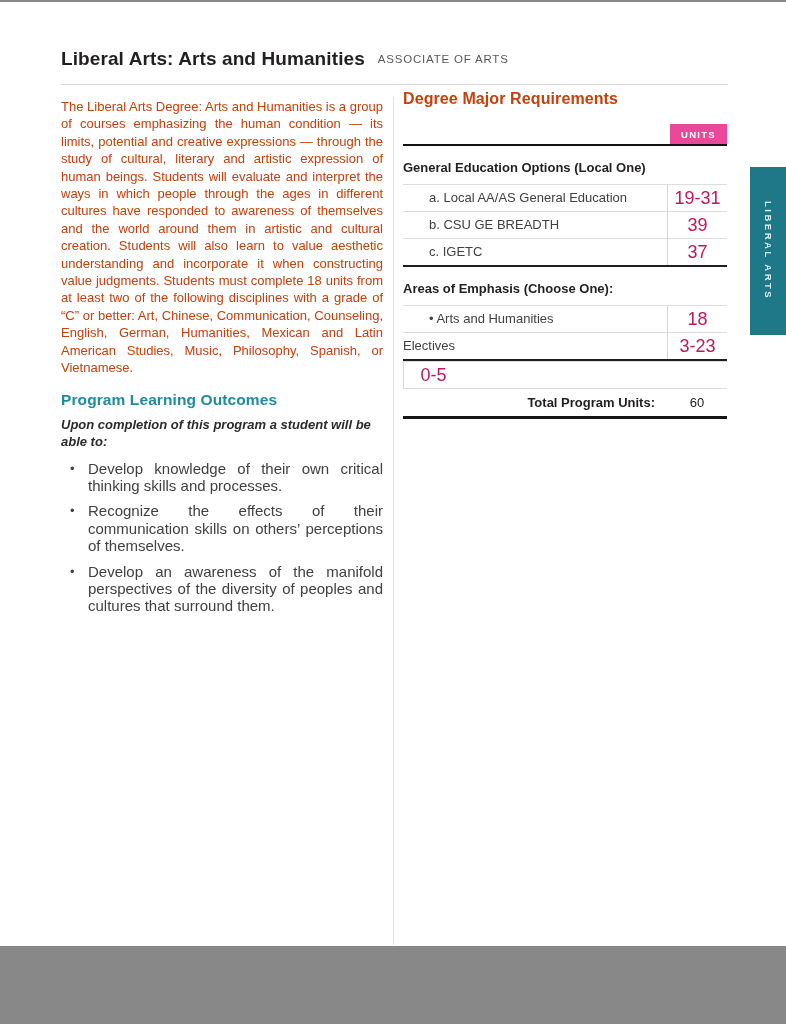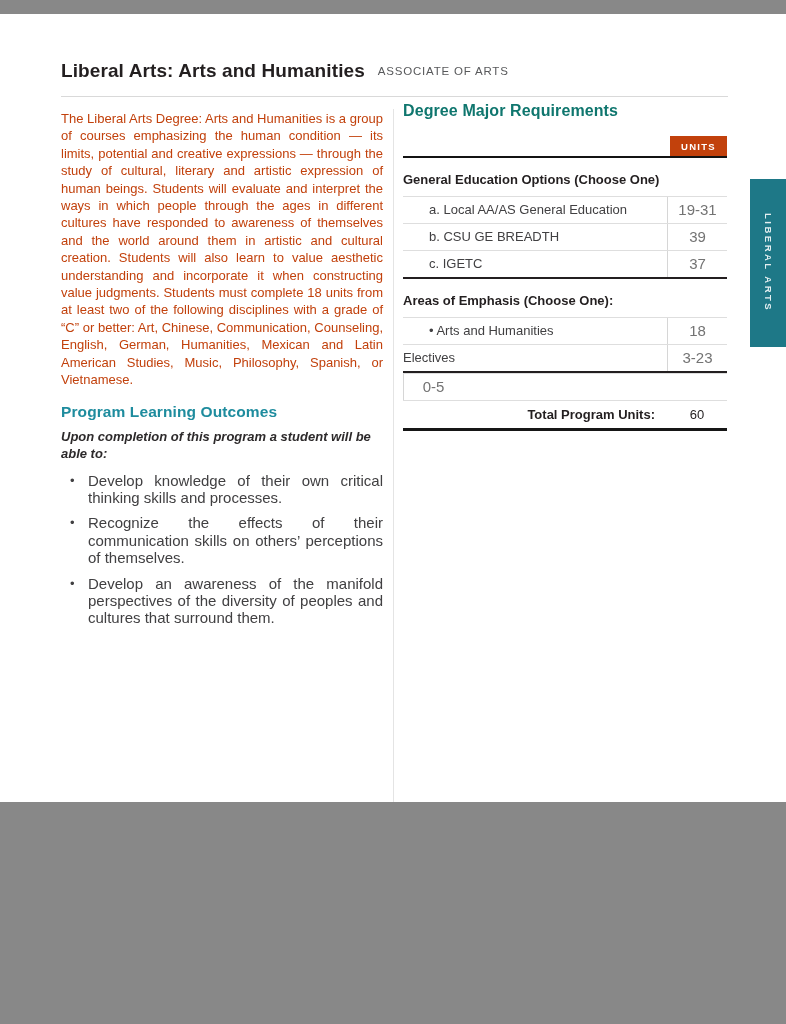--- a/index.html
+++ b/index.html
@@ -1,18 +1,18 @@
 <!DOCTYPE html>
 <html><head>
 <meta charset="utf-8">
 <style>
   html,body { margin:0; padding:0; background:#888; }
   * { box-sizing:border-box; }
   .page {
-    position:relative; width:786px; height:788px; margin:14px auto;
+    position:relative; width:786px; height:944px; margin:2px auto;
     background:#ffffff; overflow:hidden;
     font-family:"Liberation Sans", sans-serif; color:#414042;
   }
 
   
   .hdr { position:absolute; left:61px; top:46px; width:666px; white-space:nowrap; }
   .hdr h1 { display:inline; font-size:19px; font-weight:700; color:#231f20; letter-spacing:0.1px; margin:0; }
   .hdr .degree-type { display:inline-block; margin-left:13px; font-size:11.5px; color:#58595b; letter-spacing:0.8px; vertical-align:2px; }
   .title-rule { position:absolute; left:61px; top:82px; width:667px; height:1px; background:#d9d9d9; }
 
@@ -40,33 +40,33 @@
   .plo-intro {
     margin:7px 0 0 0; font-size:13px; line-height:17px; font-weight:700; font-style:italic; color:#2d2a2b;
   }
   .bullets { margin-top:10px; }
   .bullet-row { display:flex; margin-bottom:8px; }
   .bullet-dot { flex:none; width:27px; padding-left:9px; font-size:13px; line-height:17.4px; color:#414042; }
   .bullet-text { flex:1; font-size:15px; line-height:17.4px; text-align:justify; color:#414042; }
 
   
   .col-right { position:absolute; left:403px; top:88px; width:324px; }
-  .req-heading { margin:0; font-size:16px; font-weight:700; color:#0f766e; letter-spacing:0.1px; }
+  .req-heading { margin:0; font-size:16px; font-weight:700; color:#c2410c; letter-spacing:0.1px; }
   .units-bar { margin-top:16px; border-bottom:2px solid #131313; display:flex; justify-content:flex-end; }
   .units-box {
-    display:inline-block; background:#c2410c; color:#ffffff; font-size:9.5px; font-weight:700;
+    display:inline-block; background:#ec4899; color:#ffffff; font-size:9.5px; font-weight:700;
     letter-spacing:1.3px; padding:5px 11px 4px 11px;
   }
   .req-section { padding:14px 0 9px 0; font-size:13px; font-weight:700; color:#231f20; }
   .req-item { display:flex; align-items:stretch; border-top:1px solid #dedede; }
   .req-label { flex:1; padding:5px 8px 5px 0; font-size:13px; line-height:16px; color:#414042; }
   .req-label.indent { padding-left:26px; }
   .req-value {
     flex:none; width:60px; border-left:1px solid #d6d6d6; text-align:center;
-    padding:5px 0; font-size:15px; line-height:16px; color:#737373;
+    padding:5px 0; font-size:18px; line-height:16px; color:#be185d;
   }
   .req-rule { border-top:2px solid #231f20; }
   .req-total { display:flex; border-top:1px solid #dedede; border-bottom:3px solid #161616; }
   .req-total-label { flex:1; text-align:right; padding:6px 12px 6px 0; font-size:13px; font-weight:700; color:#231f20; }
   .req-total-value { flex:none; width:60px; text-align:center; padding:6px 0; font-size:13px; font-weight:400; color:#231f20; }
 
   
   .footer {
     position:absolute; left:61px; right:16px; top:986px;
     display:flex; justify-content:space-between; align-items:flex-end;
@@ -111,21 +111,21 @@
         </div>
       </div>
   </section>
 
   <section class="col-right">
     <h2 class="req-heading">Degree Major Requirements</h2>
     <div class="units-bar">
       <span class="units-box">UNITS</span>
     </div>
     <div id="req-rows">
-        <div class="req-section">General Education Options (Choose One)</div>
+        <div class="req-section">General Education Options (Local One)</div>
         <div class="req-item">
           <span class="req-label indent">a. Local AA/AS General Education</span>
           <span class="req-value">19-31</span>
         </div>
         <div class="req-item">
           <span class="req-label indent">b. CSU GE BREADTH</span>
           <span class="req-value">39</span>
         </div>
         <div class="req-item">
           <span class="req-label indent">c. IGETC</span>

